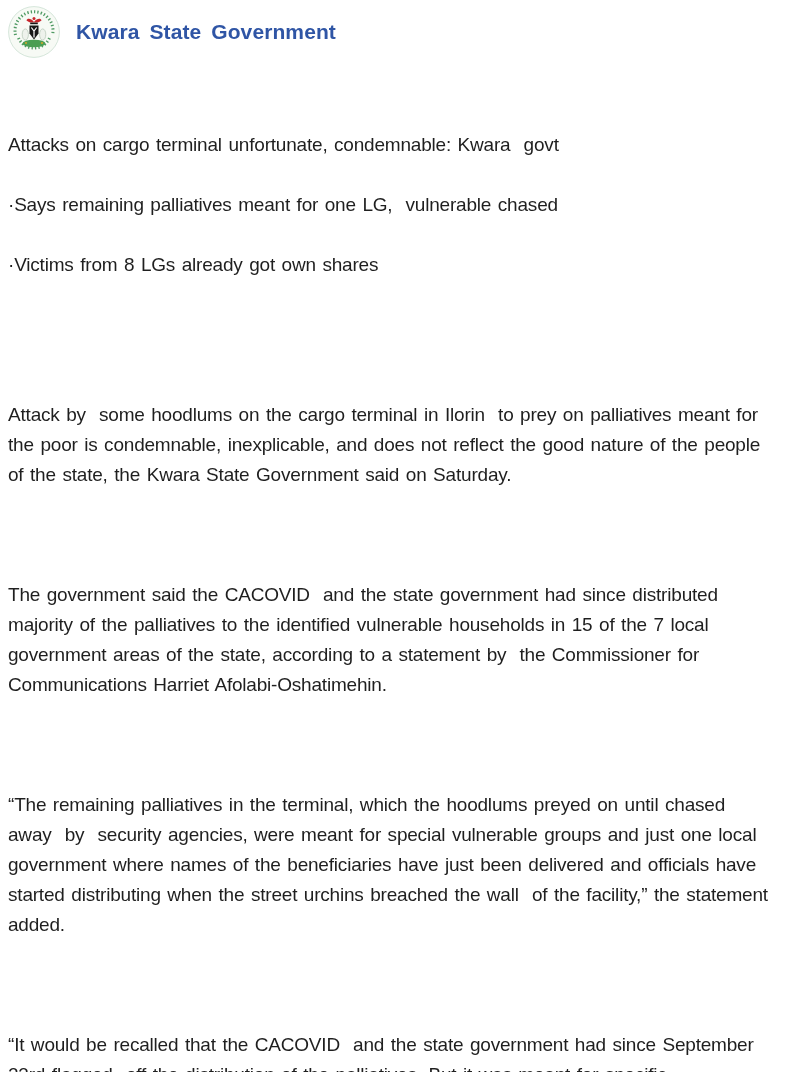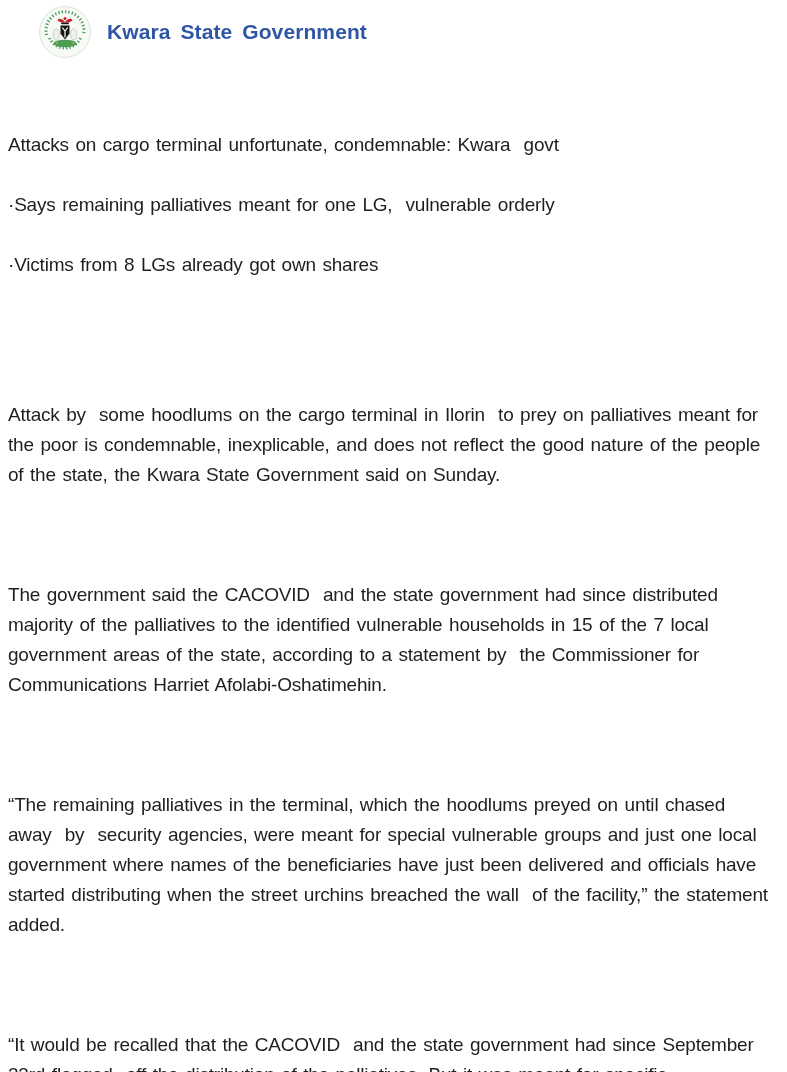--- a/index.html
+++ b/index.html
@@ -15,21 +15,20 @@
     background: var(--background);
     font-family: "Liberation Sans", sans-serif;
     color: var(--body-text);
   }
   .header {
     display: flex;
     align-items: center;
     gap: 16px;
     padding: 6px 8px 0 8px;
     height: 58px;
-    margin-left: 31px;
   }
   .logo {
     width: 52px;
     height: 52px;
     flex: 0 0 auto;
   }
   .org-title {
     margin: 0;
     font-size: 21px;
     font-weight: 700;
@@ -75,23 +74,23 @@
       <rect class="seal-shield" x="22.2" y="16.6" width="7.6" height="1.6"></rect>
       <path class="seal-shield" d="M21.5 19.5 h9 v8 l-4.5 6 l-4.5 -6 z"></path>
       <path class="seal-y" d="M23.3 21.5 L26 25 L28.7 21.5 M26 25 V31.5"></path>
     </svg>
   </span>
   <h1 class="org-title">Kwara State Government</h1>
 </header>
 
 <main class="content">
   <p><span>Attacks on cargo terminal unfortunate, condemnable: Kwara  govt</span><br>
-<span>·Says remaining palliatives meant for one LG,  vulnerable orderly</span><br>
+<span>·Says remaining palliatives meant for one LG,  vulnerable chased</span><br>
 <span>·Victims from 8 LGs already got own shares</span></p>
 
-  <p>Attack by  some hoodlums on the cargo terminal in Ilorin  to prey on palliatives meant for the poor is condemnable, inexplicable, and does not reflect the good nature of the people of the state, the Kwara State Government said on Sunday.</p>
+  <p>Attack by  some hoodlums on the cargo terminal in Ilorin  to prey on palliatives meant for the poor is condemnable, inexplicable, and does not reflect the good nature of the people of the state, the Kwara State Government said on Saturday.</p>
   <p>The government said the CACOVID  and the state government had since distributed majority of the palliatives to the identified vulnerable households in 15 of the 7 local government areas of the state, according to a statement by  the Commissioner for Communications Harriet Afolabi-Oshatimehin.</p>
   <p>“The remaining palliatives in the terminal, which the hoodlums preyed on until chased away  by  security agencies, were meant for special vulnerable groups and just one local government where names of the beneficiaries have just been delivered and officials have started distributing when the street urchins breached the wall  of the facility,” the statement added.</p>
   <p>“It would be recalled that the CACOVID  and the state government had since September 23rd flagged  off the distribution of the palliatives. But it was meant for specific households, as  dictated by  CACOVID,  and so names had to be properly generated  to allow  for transparent and orderly distribution.</p>
   
 
   
 </main>
 
 </body></html>

